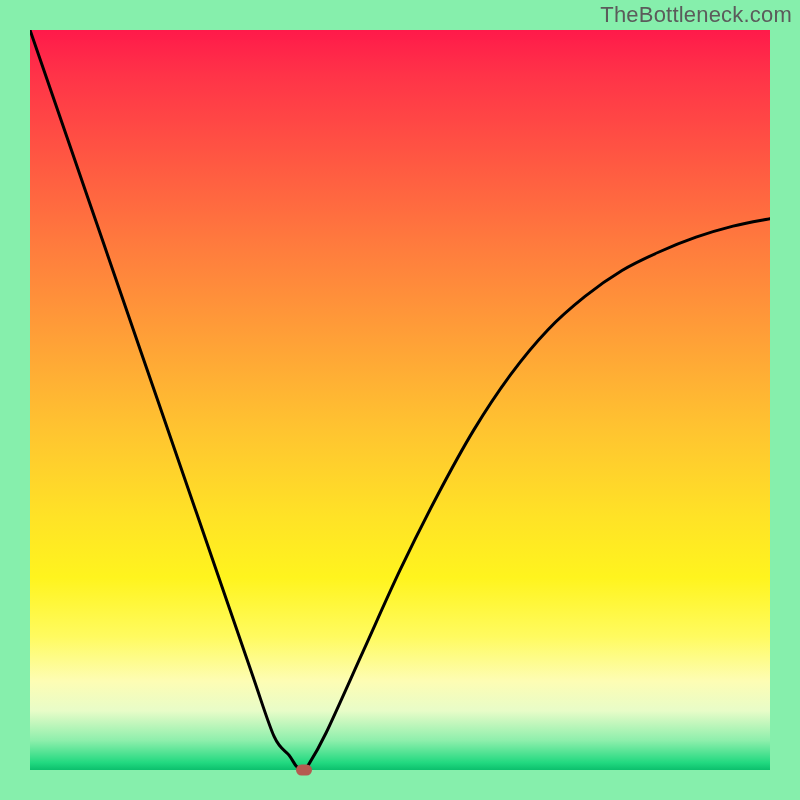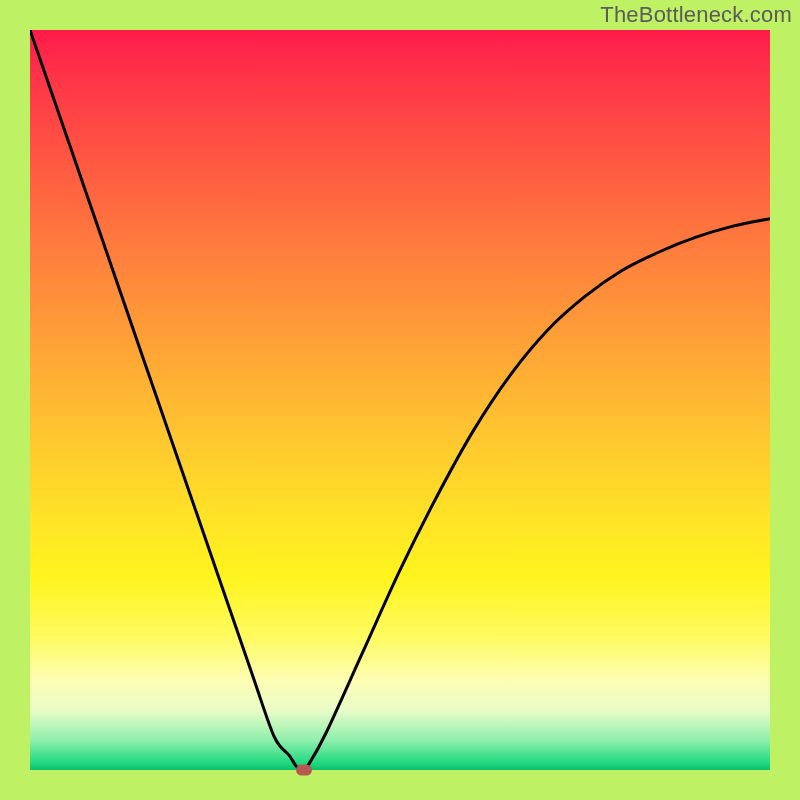--- a/index.html
+++ b/index.html
@@ -1,21 +1,21 @@
 <!DOCTYPE html>
 <html><head>
 <meta charset="utf-8">
 <style>
   * { margin: 0; padding: 0; box-sizing: border-box; }
   html, body { width: 800px; height: 800px; overflow: hidden; background: #000; }
   .container {
     position: relative;
     width: 800px;
     height: 800px;
-    background: #bef264;
+    background: #86efac;
   }
   .watermark {
     position: absolute;
     top: 2px;
     right: 8px;
     font-family: Arial, Helvetica, sans-serif;
     font-size: 22px;
     font-weight: 500;
     color: #5b5b5b;
     letter-spacing: 0.2px;

